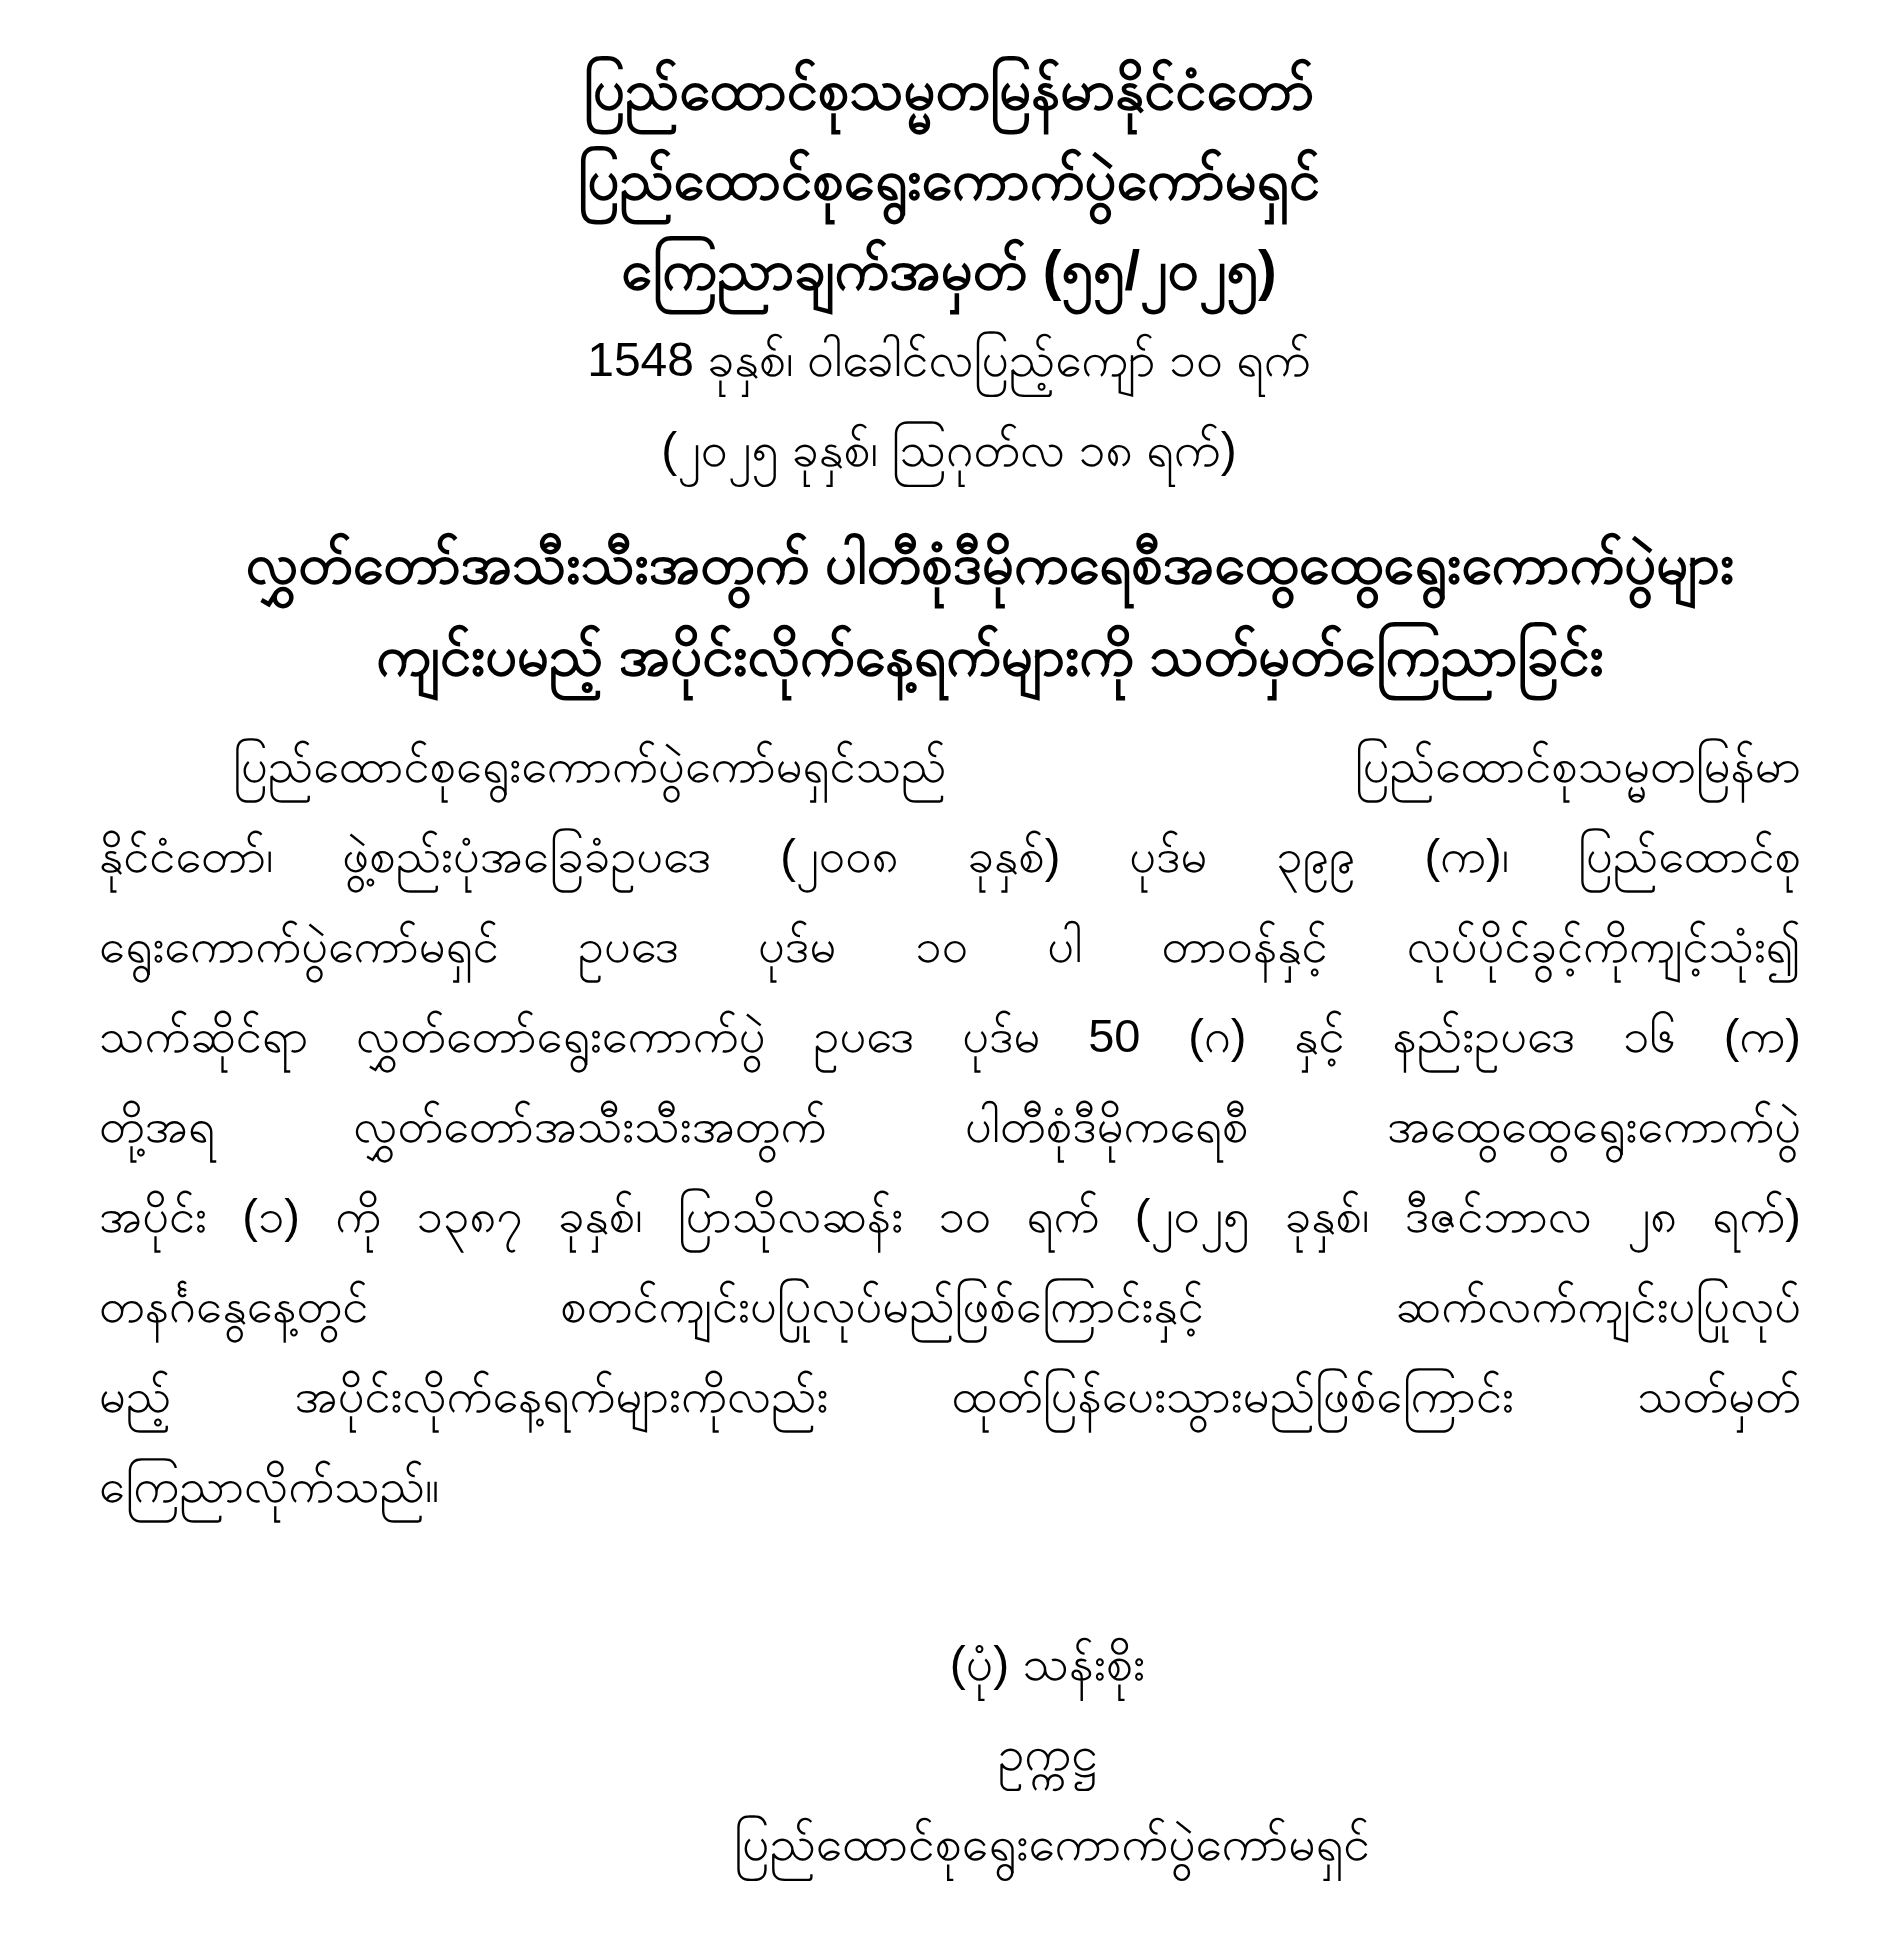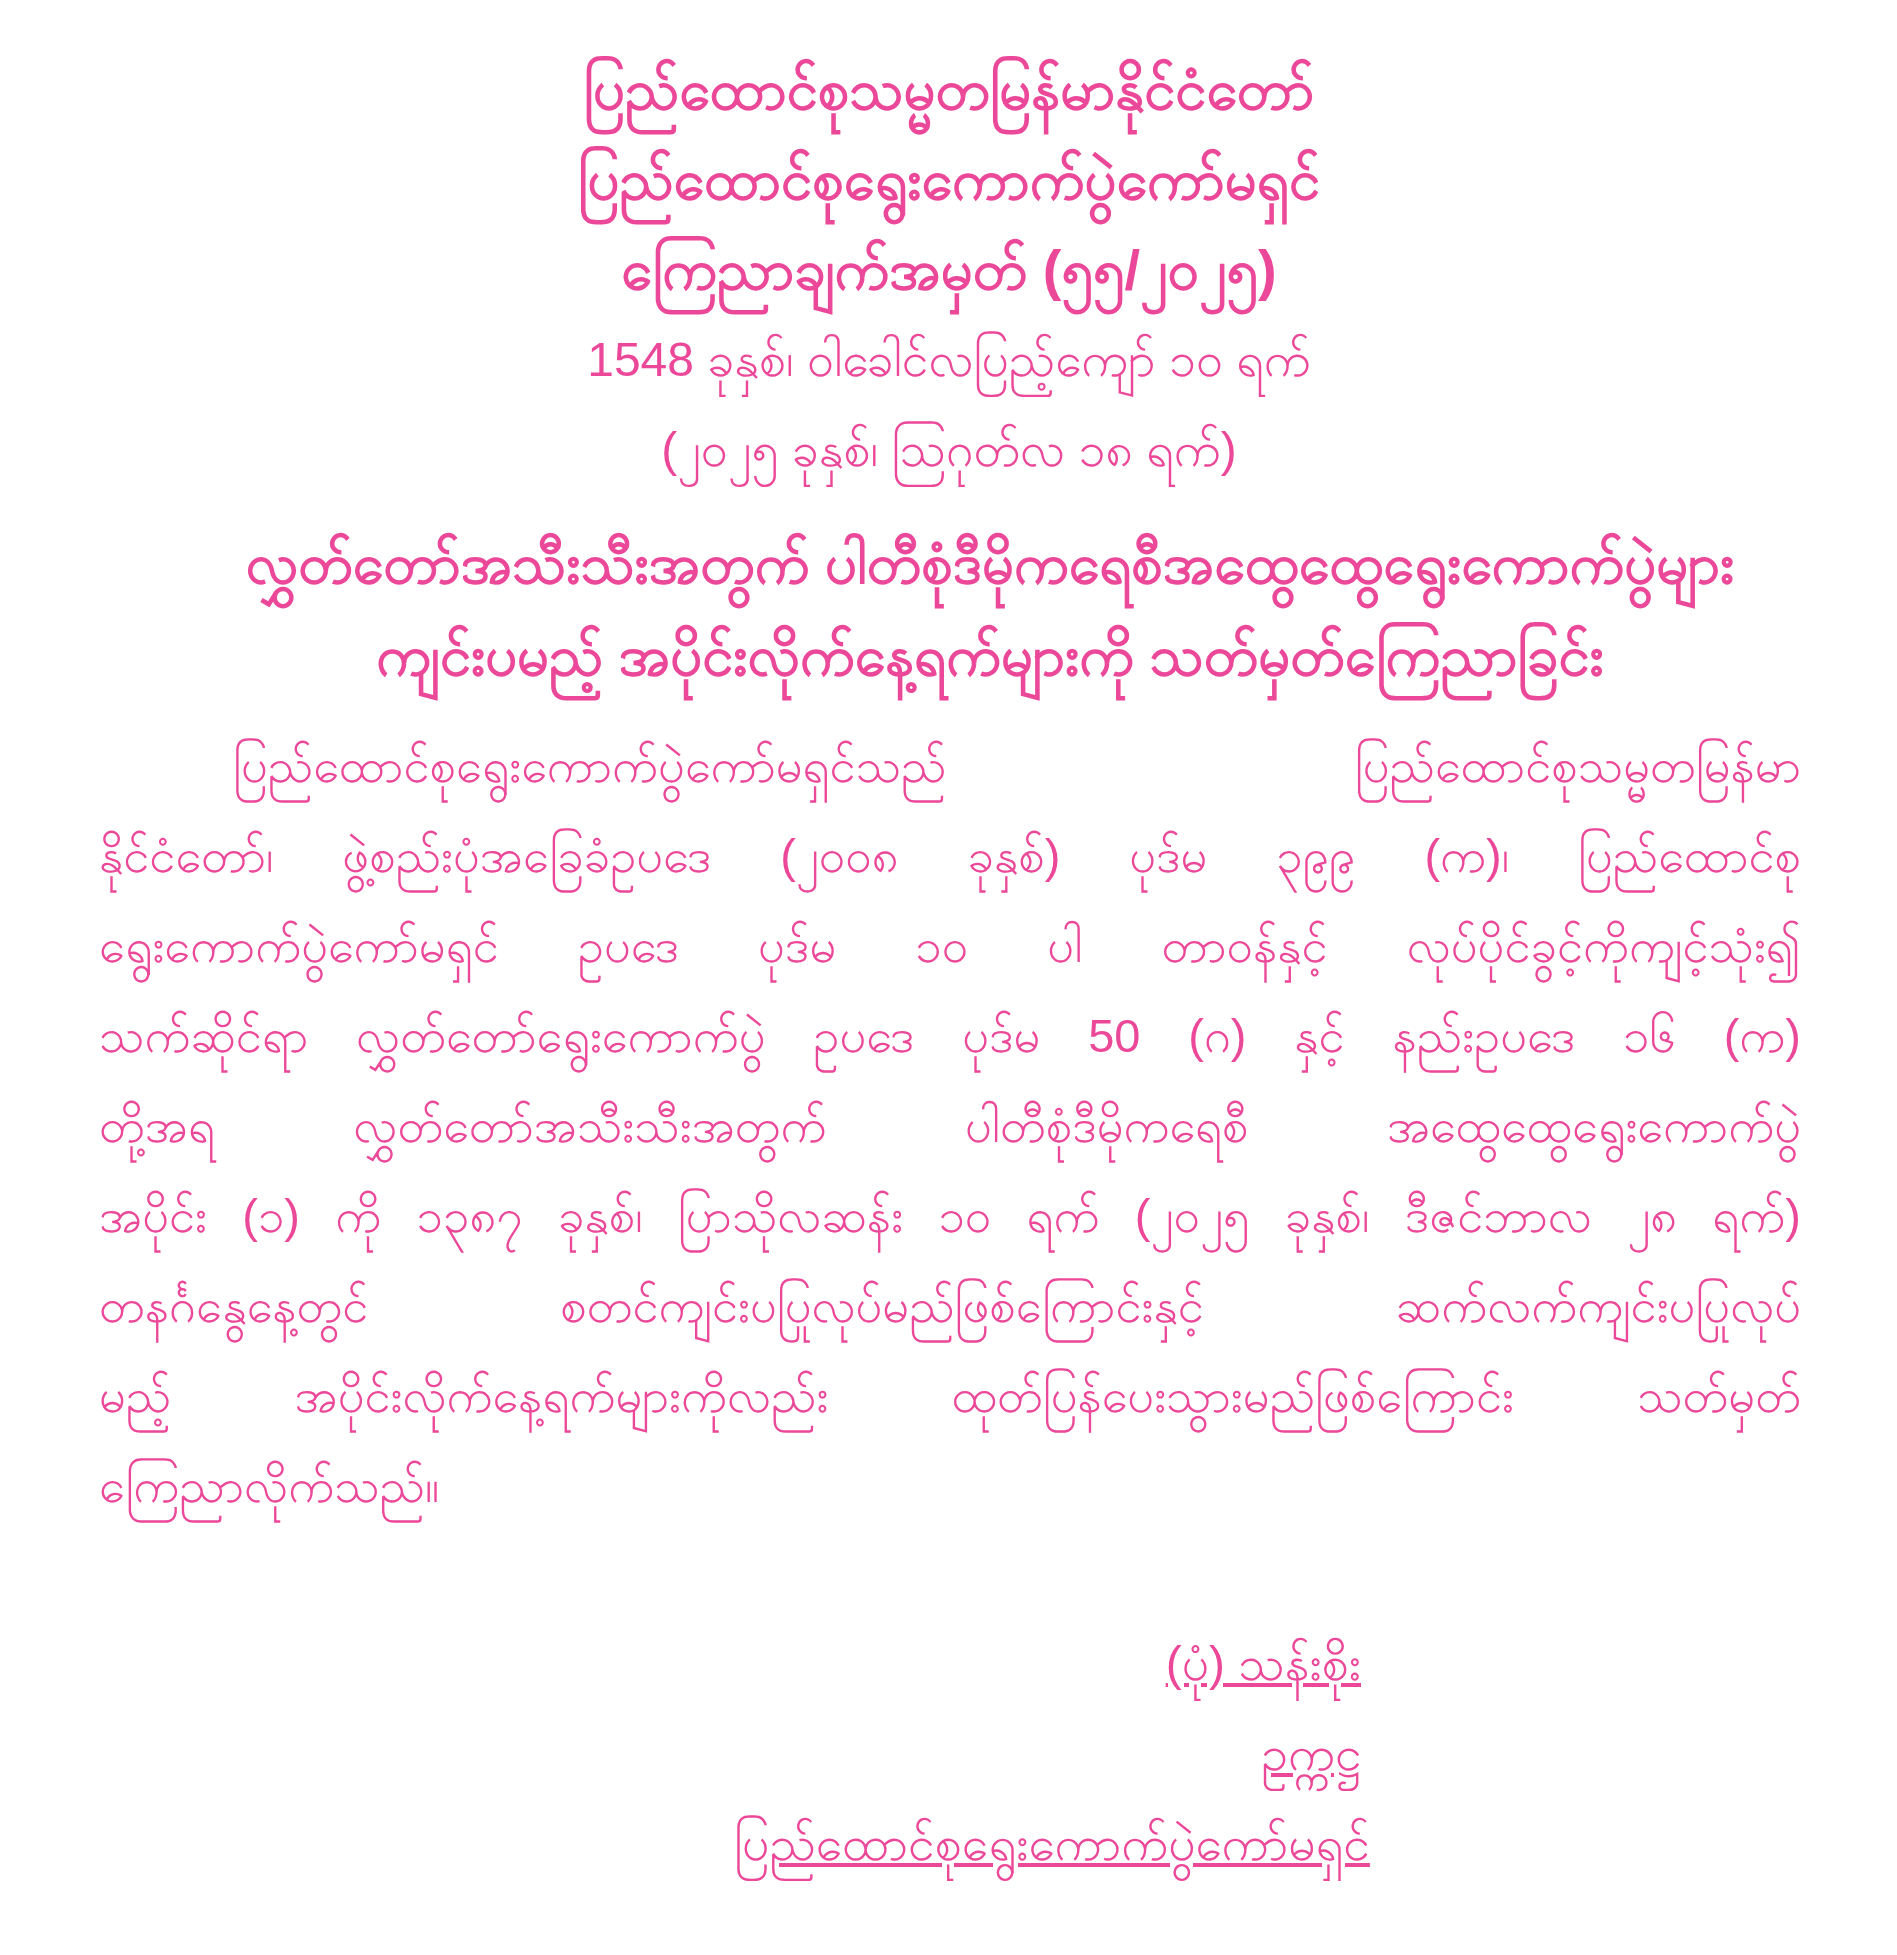--- a/index.html
+++ b/index.html
@@ -1,21 +1,21 @@
 <!DOCTYPE html>
 <html style="font-size:14.3px"><head>
 <meta charset="utf-8">
 <style>
   html, body { margin: 0; padding: 0; background: #ffffff; }
   .page {
     position: relative;
     width: 1898px;
     height: 1955px;
     background: #ffffff;
-    color: #ec4899;
+    color: #000000;
     font-family: "Liberation Sans", sans-serif;
     overflow: hidden;
   }
   
   .doc-header {
     position: absolute;
     top: 45px; left: 0;
     width: 100%;
     text-align: center;
   }
@@ -60,22 +60,21 @@
     overflow: hidden;
   }
   .body-line.first { text-indent: 134px; }
   .body-line.last  { text-align: right; text-align-last: left; }
   
   .signature {
     position: absolute;
     top: 1619px;
     left: 734px;
     width: 627px;
-    text-align: right;
-    text-decoration: underline;
+    text-align: center;
   }
   .sig-line {
     height: 90px;
     line-height: 90px;
     font-size: 48px;
     font-weight: 400;
     white-space: nowrap;
     overflow: visible;
   }
 </style>

